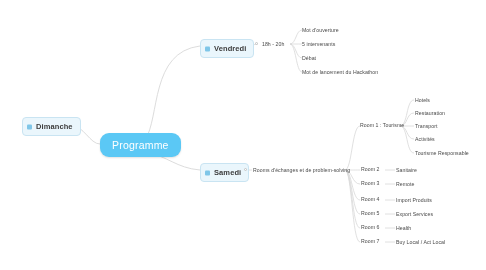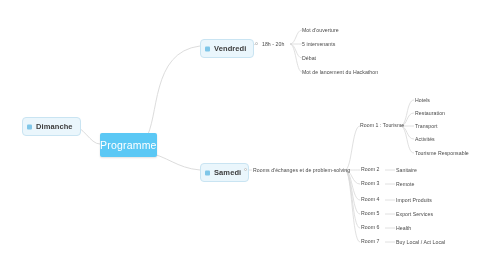--- a/index.html
+++ b/index.html
@@ -25,23 +25,23 @@
   }
   .node {
     position: absolute;
     white-space: nowrap;
     box-sizing: border-box;
   }
   
   .root-node {
     background: #5bc8f5;
     color: #ffffff;
-    border-radius: 2px;
+    border-radius: 9px;
     font-size: 10.5px;
-    padding: 6px 0;
+    padding: 6px 12px;
     letter-spacing: 0.2px;
     box-shadow: 0 1px 2px rgba(0,0,0,0.12);
   }
   
   .l1-node {
     background: #eaf6fc;
     border: 1px solid #c9e4f2;
     border-radius: 4px;
     color: #3b3b3b;
     font-size: 7.5px;

